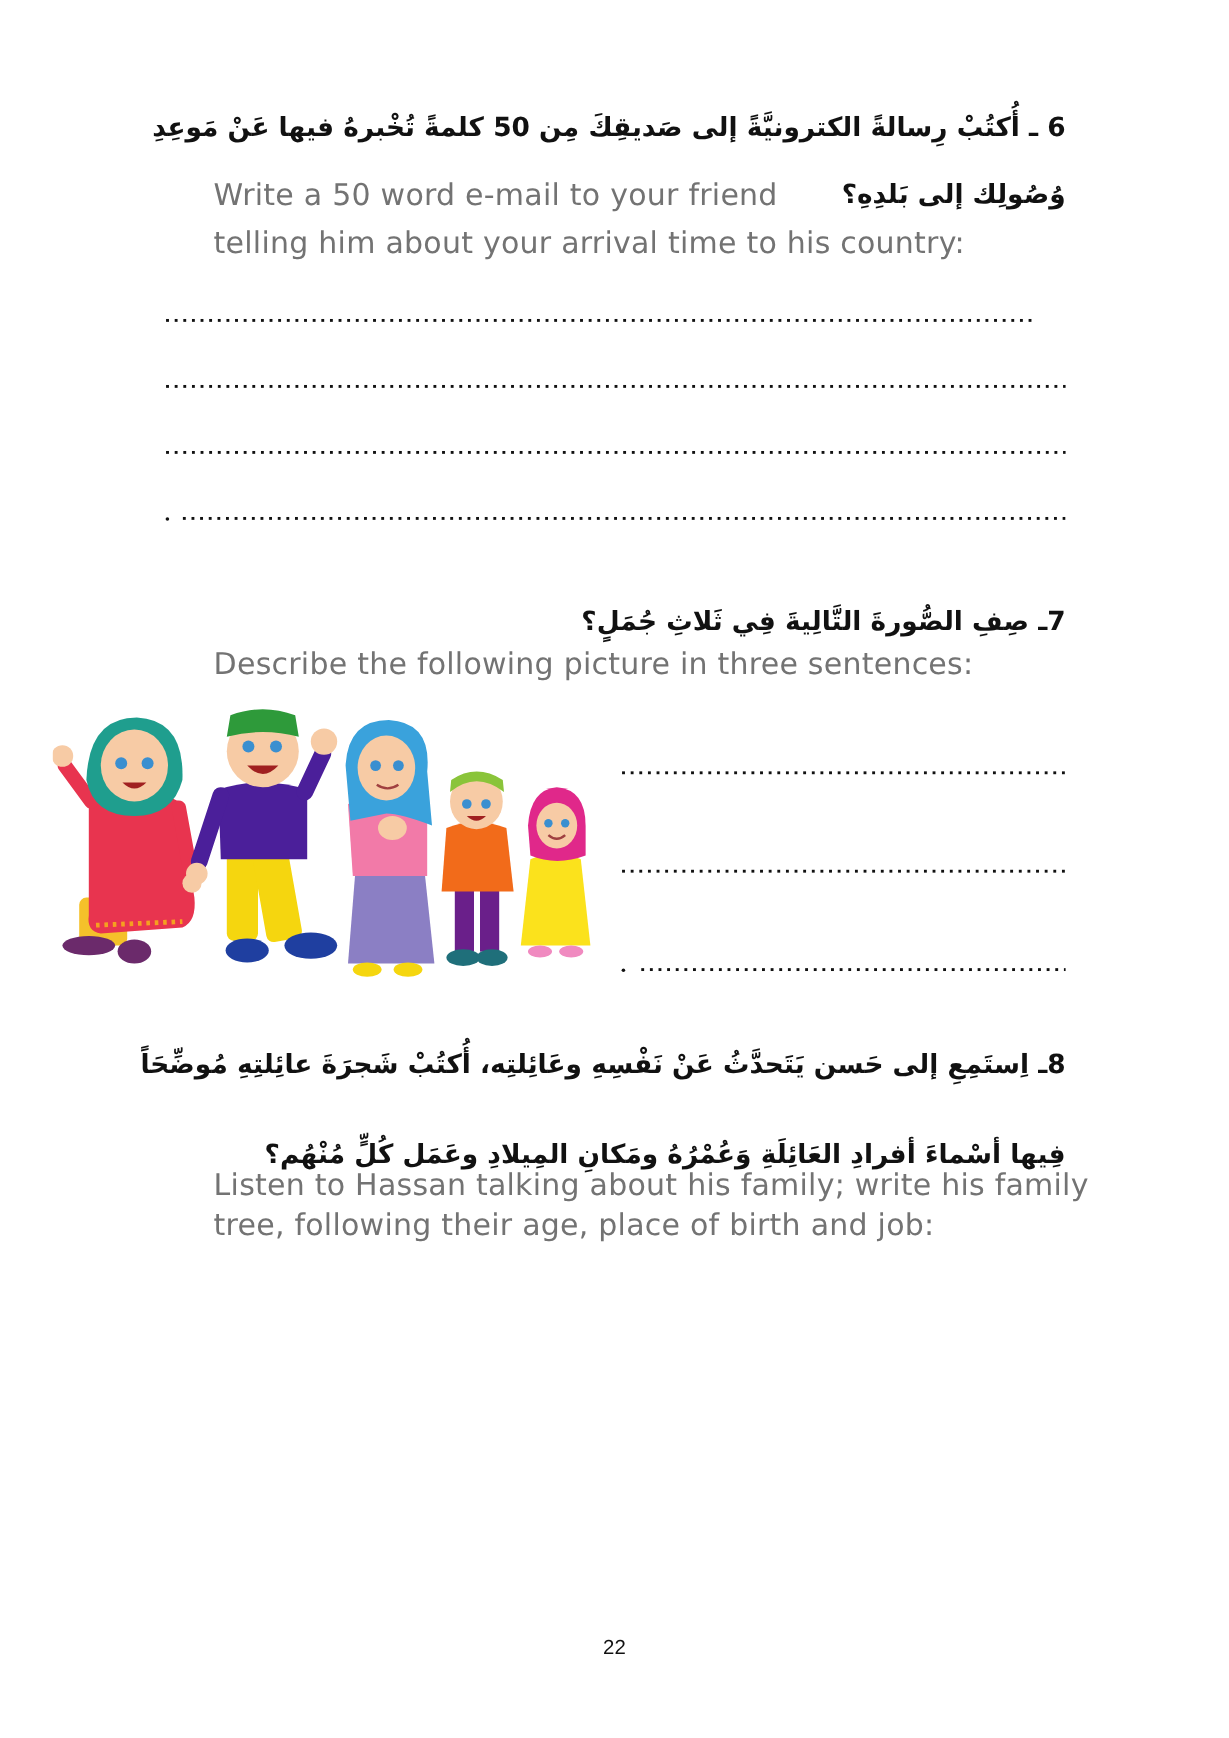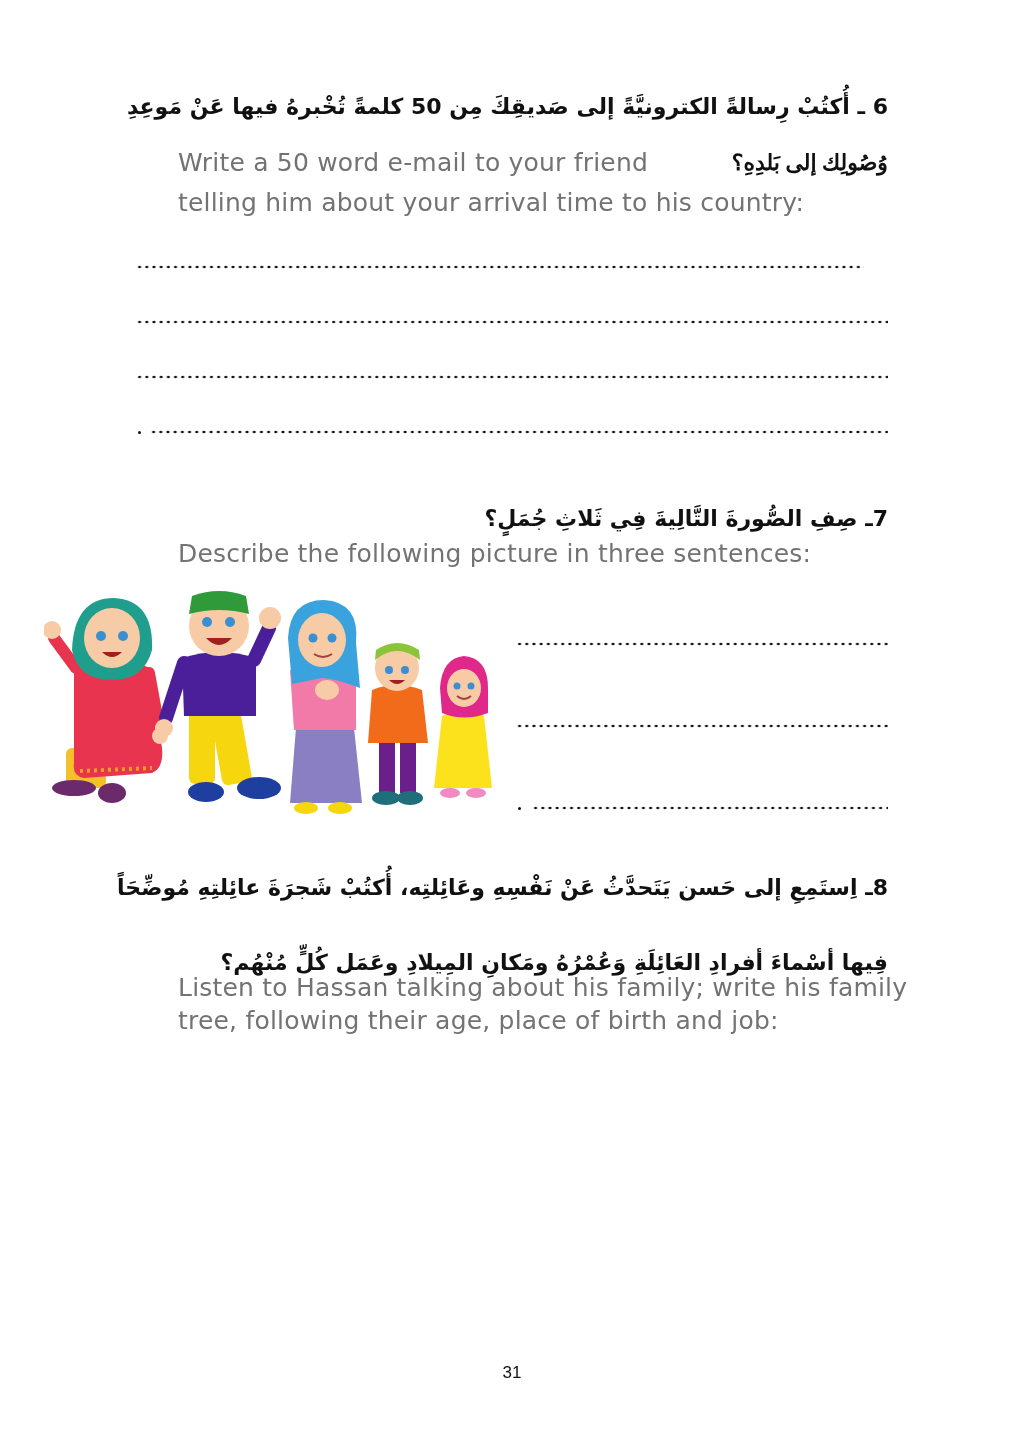--- a/index.html
+++ b/index.html
@@ -14,21 +14,21 @@
           background-size: 7.2px 4px; background-repeat: repeat-x; }
   .lead-dot { position: absolute; width: 3px; height: 3px; border-radius: 50%; background: #111; }
   .page-num { position: absolute; top: 1363px; left: 0; width: 1024px; text-align: center;
               font-family: "Liberation Sans", sans-serif; font-size: 17px; color: #111; }
   .illustration { position: absolute; left: 44px; top: 588px; width: 450px; height: 230px; }
 </style>
 </head>
 <body>
 
 <div class="ar" style="top:94px;">6 ـ أُكتُبْ رِسالةً الكترونيَّةً إلى صَديقِكَ مِن 50 كلمةً تُخْبرهُ فيها عَنْ مَوعِدِ</div>
-<div class="ar" style="top:150px;font-family:Liberation Serif, serif;">وُصُولِك إلى بَلدِهِ؟</div>
+<div class="ar" style="top:150px;">وُصُولِك إلى بَلدِهِ؟</div>
 <div class="en" style="top:148px;">Write a 50 word e-mail to your friend</div>
 <div class="en" style="top:188px;">telling him about your arrival time to his country:</div>
 
 <div>
   <div class="dots" style="left:136px; top:265px; width:728px;"></div>
   <div class="dots" style="left:136px; top:320px; width:752px;"></div>
   <div class="dots" style="left:136px; top:375px; width:752px;"></div>
   <div class="lead-dot" style="left:138px; top:431px;"></div>
   <div class="dots" style="left:150px; top:430px; width:738px;"></div>
 </div>
@@ -117,13 +117,13 @@
   <div class="dots" style="left:532px; top:806px; width:356px;"></div>
 </div>
 
 <div class="ar" style="top:875px;">8ـ اِستَمِعِ إلى حَسن يَتَحدَّثُ عَنْ نَفْسِهِ وعَائِلتِه، أُكتُبْ شَجرَةَ عائِلتِهِ مُوضِّحَاً</div>
 <div class="ar" style="top:935px;margin-top:15px;">فِيها أسْماءَ أفرادِ العَائِلَةِ وَعُمْرُهُ ومَكانِ المِيلادِ وعَمَل كُلٍّ مُنْهُم؟</div>
 <div class="en" style="top:973px;">Listen to Hassan talking about his family; write his family</div>
 <div class="en" style="top:1006px;">tree, following their age, place of birth and job:</div>
 
 <div style="position:absolute; left:136px; top:1050px; width:752px; height:280px;"></div>
 
-<div class="page-num">31</div>
+<div class="page-num">22</div>
 
 </body></html>

